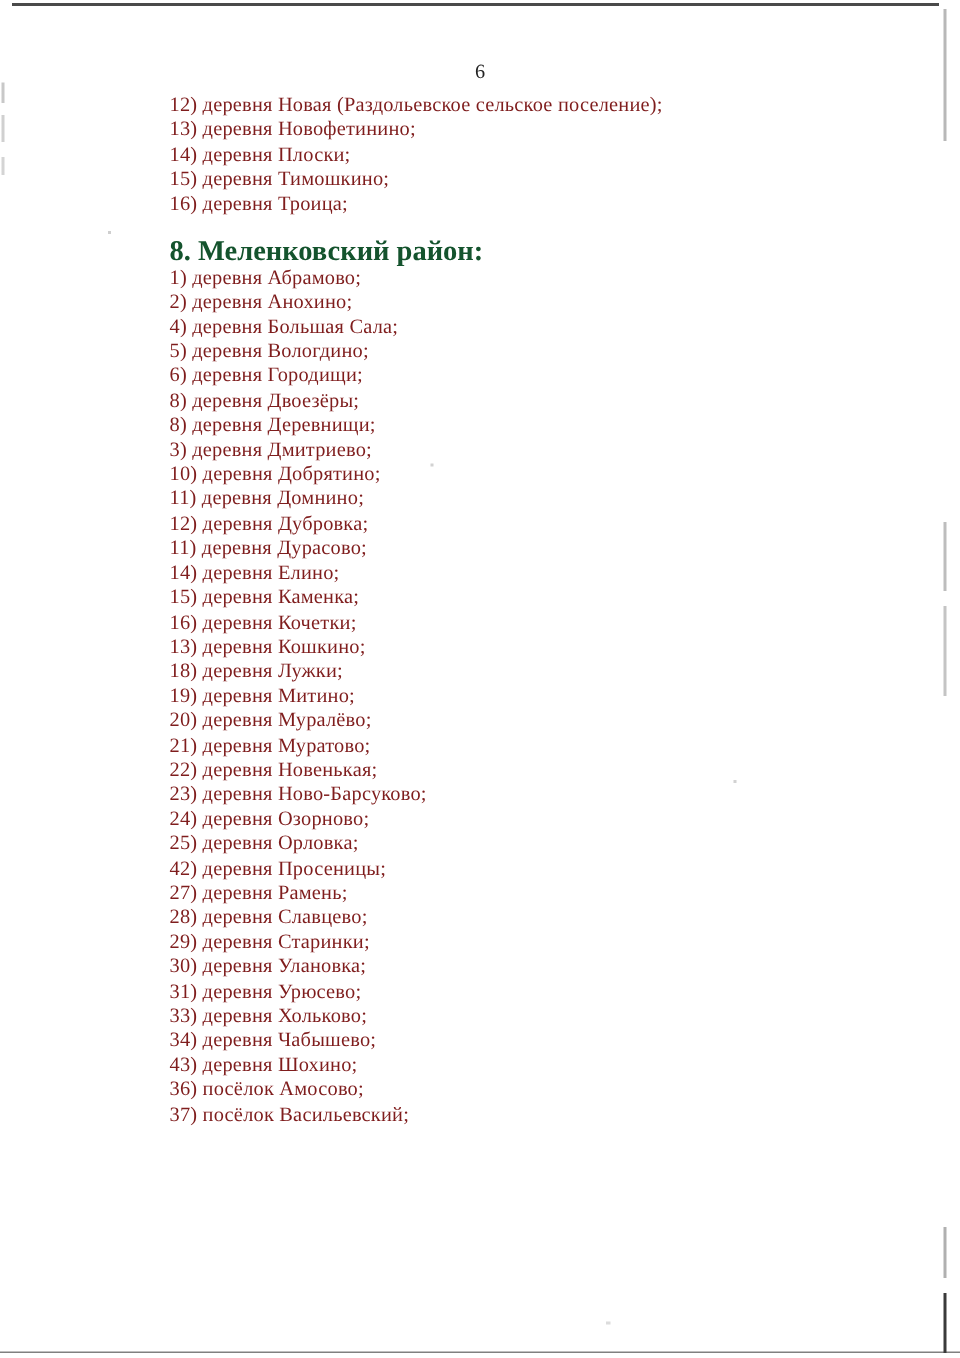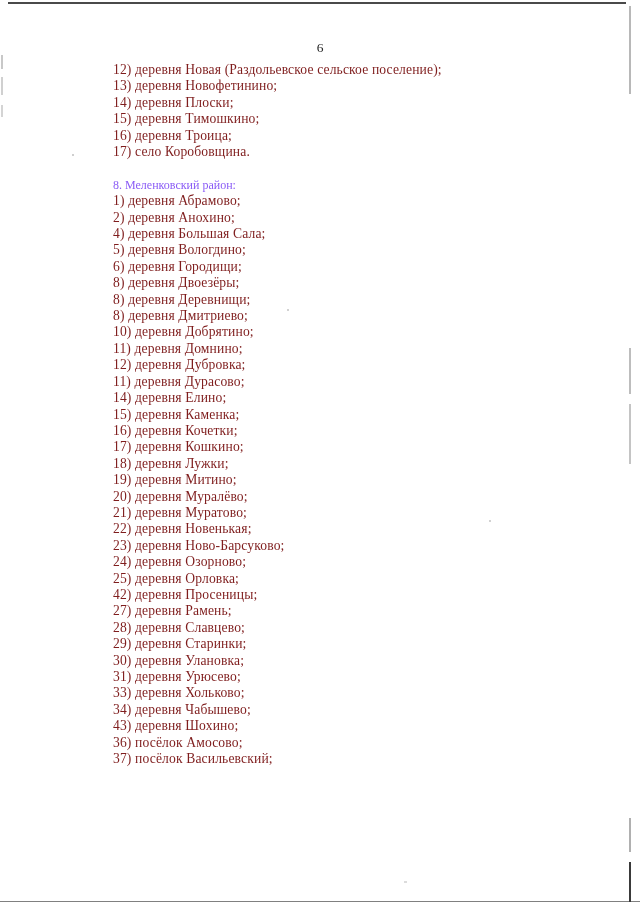--- a/index.html
+++ b/index.html
@@ -145,24 +145,25 @@
     white-space: pre;
     letter-spacing: 0.01em;
     color: #7f1d1d;
   }
 
   .block-gap {
     height: 16.4px;
   }
 
   .section-heading {
-    font-size: 12px;
+    font-size: 19px;
     line-height: 16.4px;
     white-space: pre;
-    color: #8b5cf6;
+    color: #14532d;
+    font-weight: bold;
   }
 </style>
 </head>
 <body>
 
 <div class="scan-edge-top"></div>
 <div class="scan-edge-bottom"></div>
 <div class="scan-edge-left"></div>
 <div class="scan-edge-right-a"></div>
 <div class="scan-edge-right-b"></div>
@@ -177,43 +178,42 @@
 <div class="page-number">6</div>
 
 <div class="content">
 
   <div>
     <div class="doc-line">12) деревня Новая (Раздольевское сельское поселение);</div>
     <div class="doc-line">13) деревня Новофетинино;</div>
     <div class="doc-line">14) деревня Плоски;</div>
     <div class="doc-line">15) деревня Тимошкино;</div>
     <div class="doc-line">16) деревня Троица;</div>
-    <div class="doc-line">17) село Коробовщина.</div>
   </div>
 
   <div class="block-gap"></div>
 
   <div>
     <div class="section-heading">8. Меленковский район:</div>
     <div class="doc-line">1) деревня Абрамово;</div>
     <div class="doc-line">2) деревня Анохино;</div>
     <div class="doc-line">4) деревня Большая Сала;</div>
     <div class="doc-line">5) деревня Вологдино;</div>
     <div class="doc-line">6) деревня Городищи;</div>
     <div class="doc-line">8) деревня Двоезёры;</div>
     <div class="doc-line">8) деревня Деревнищи;</div>
-    <div class="doc-line">8) деревня Дмитриево;</div>
+    <div class="doc-line">3) деревня Дмитриево;</div>
     <div class="doc-line">10) деревня Добрятино;</div>
     <div class="doc-line">11) деревня Домнино;</div>
     <div class="doc-line">12) деревня Дубровка;</div>
     <div class="doc-line">11) деревня Дурасово;</div>
     <div class="doc-line">14) деревня Елино;</div>
     <div class="doc-line">15) деревня Каменка;</div>
     <div class="doc-line">16) деревня Кочетки;</div>
-    <div class="doc-line">17) деревня Кошкино;</div>
+    <div class="doc-line">13) деревня Кошкино;</div>
     <div class="doc-line">18) деревня Лужки;</div>
     <div class="doc-line">19) деревня Митино;</div>
     <div class="doc-line">20) деревня Муралёво;</div>
     <div class="doc-line">21) деревня Муратово;</div>
     <div class="doc-line">22) деревня Новенькая;</div>
     <div class="doc-line">23) деревня Ново-Барсуково;</div>
     <div class="doc-line">24) деревня Озорново;</div>
     <div class="doc-line">25) деревня Орловка;</div>
     <div class="doc-line">42) деревня Просеницы;</div>
     <div class="doc-line">27) деревня Рамень;</div>

